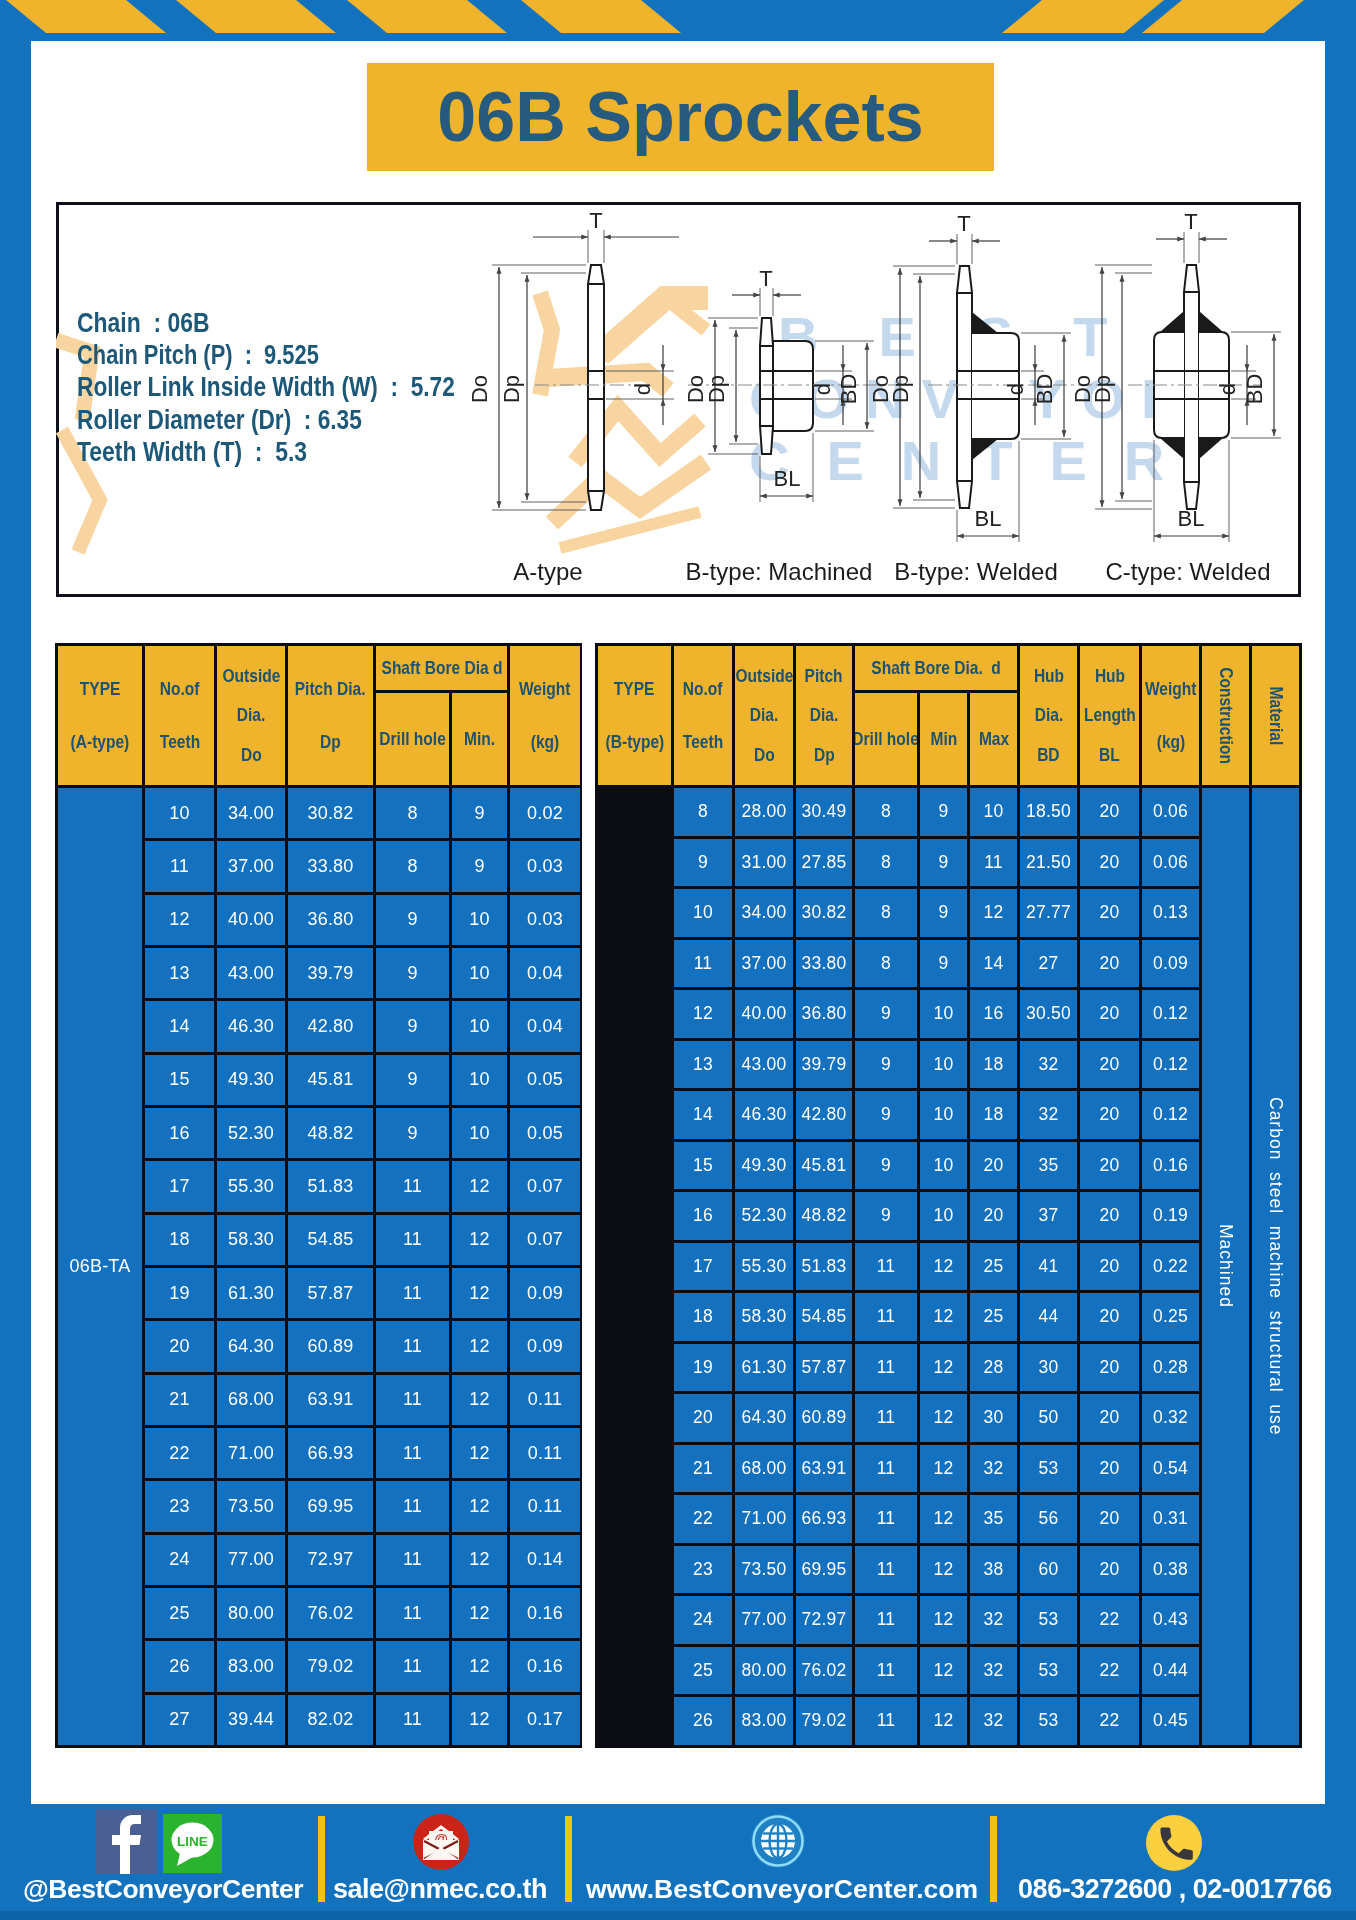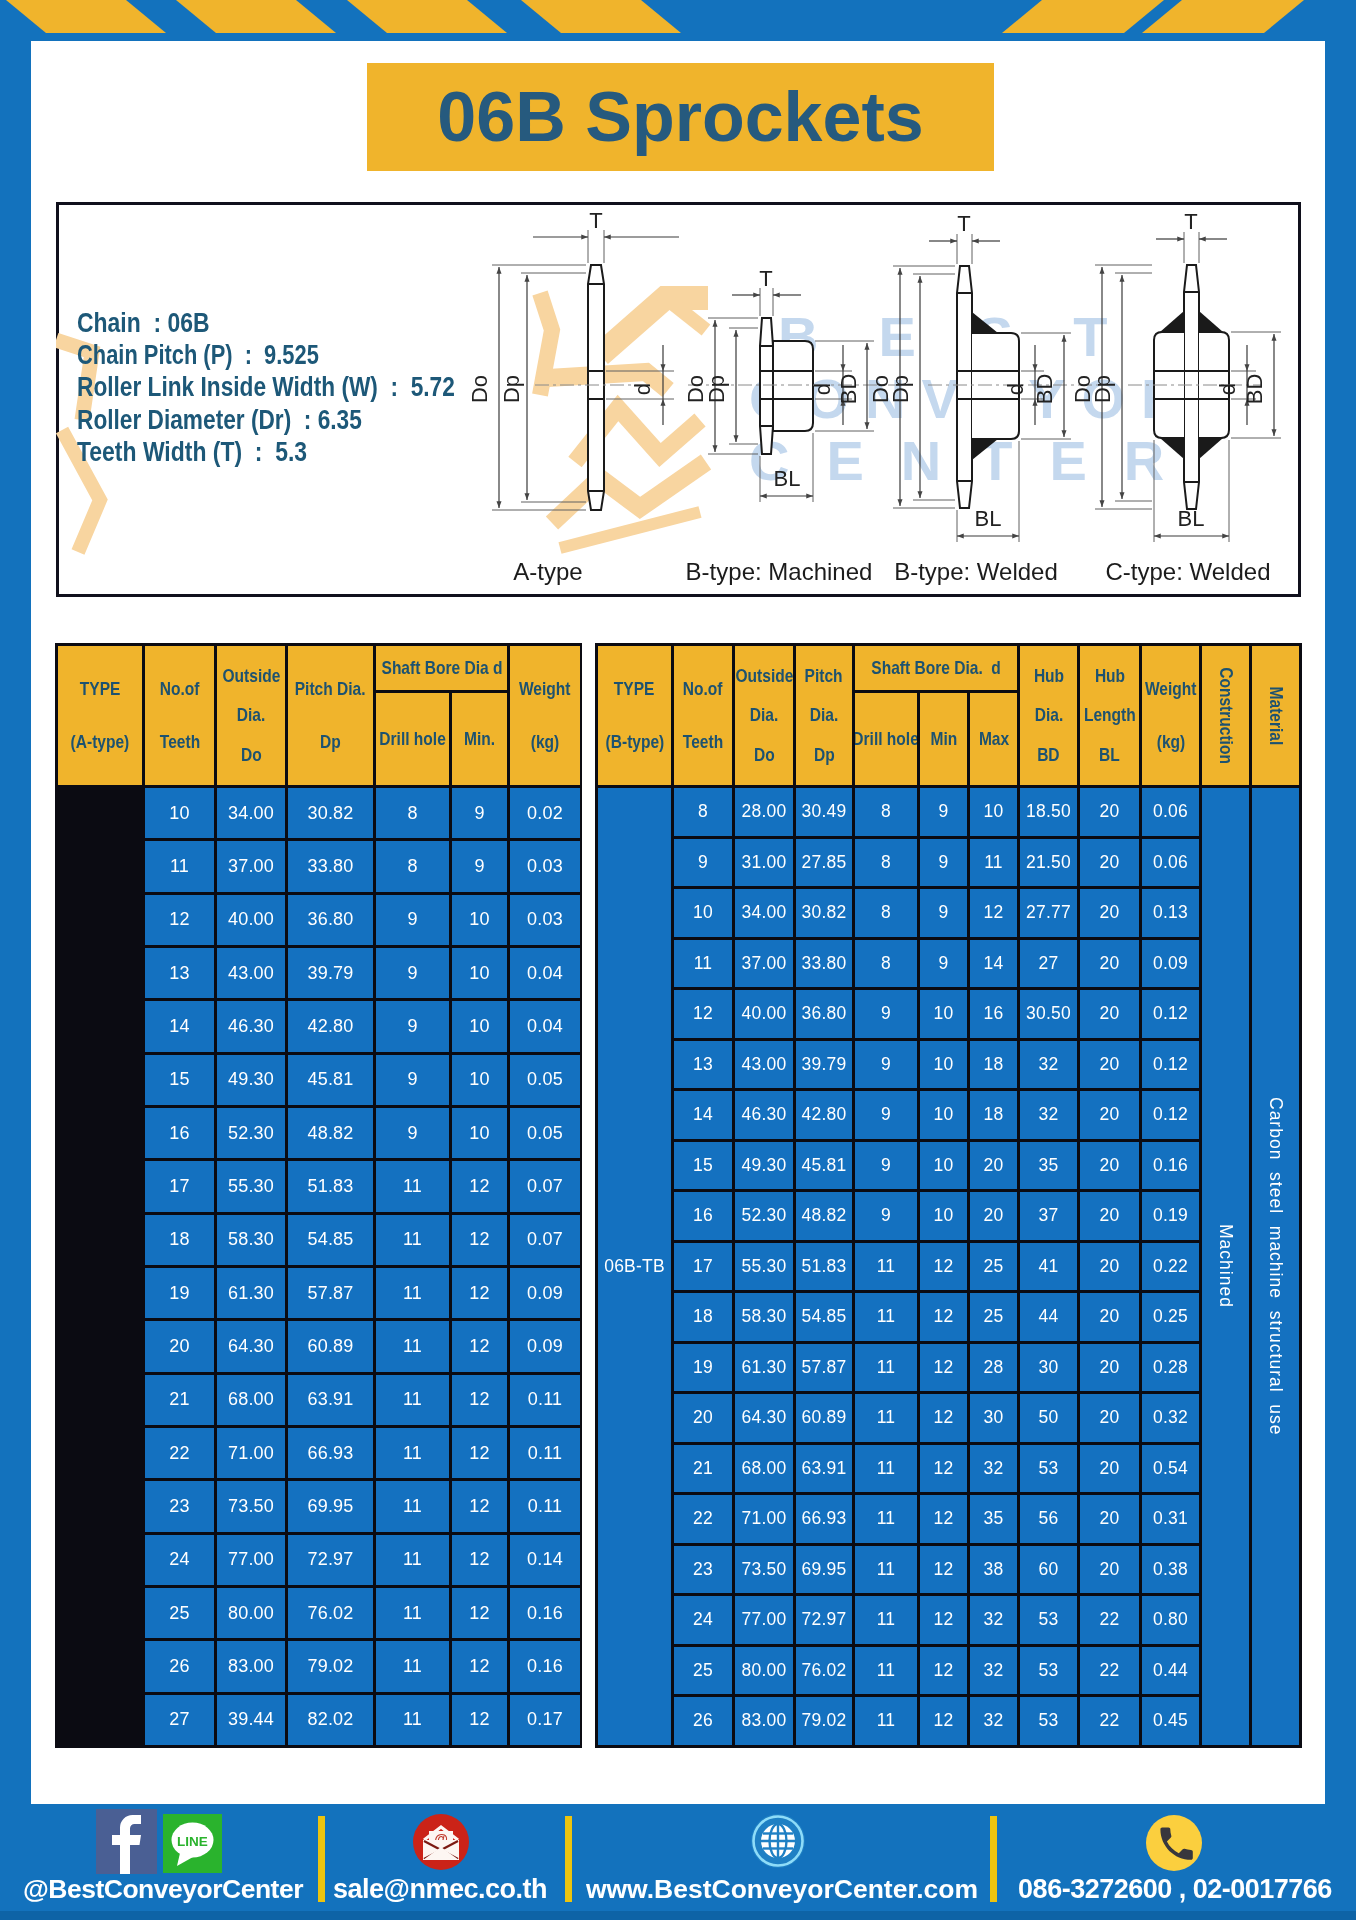--- a/index.html
+++ b/index.html
@@ -273,20 +273,21 @@
       <i class="l">Drill hole</i>
     </div>
   <div class="h" style="grid-area:2/6/3/7">
       <i class="l">Min.</i>
     </div>
   <div class="h" style="grid-area:1/7/3/8">
       <i class="l">Weight</i>
       <i class="l">(kg)</i>
     </div>
 
+  <div class="c" style="grid-area:3/1/21/2">06B-TA</div>
 
   <div class="c" style="grid-area:3/2/4/3">10</div>
   <div class="c" style="grid-area:3/3/4/4">34.00</div>
   <div class="c" style="grid-area:3/4/4/5">30.82</div>
   <div class="c" style="grid-area:3/5/4/6">8</div>
   <div class="c" style="grid-area:3/6/4/7">9</div>
   <div class="c" style="grid-area:3/7/4/8">0.02</div>
 
   <div class="c" style="grid-area:4/2/5/3">11</div>
   <div class="c" style="grid-area:4/3/5/4">37.00</div>
@@ -454,21 +455,20 @@
       <i class="l">Weight</i>
       <i class="l">(kg)</i>
     </div>
   <div class="h v" style="grid-area:1/11/3/12">
       <i class="lv">Construction</i>
     </div>
   <div class="h v" style="grid-area:1/12/3/13">
       <i class="lv">Material</i>
     </div>
 
-  <div class="c" style="grid-area:3/1/22/2">06B-TB</div>
 
   <div class="c" style="grid-area:3/2/4/3">8</div>
   <div class="c" style="grid-area:3/3/4/4">28.00</div>
   <div class="c" style="grid-area:3/4/4/5">30.49</div>
   <div class="c" style="grid-area:3/5/4/6">8</div>
   <div class="c" style="grid-area:3/6/4/7">9</div>
   <div class="c" style="grid-area:3/7/4/8">10</div>
   <div class="c" style="grid-area:3/8/4/9">18.50</div>
   <div class="c" style="grid-area:3/9/4/10">20</div>
   <div class="c" style="grid-area:3/10/4/11">0.06</div>
@@ -624,21 +624,21 @@
   <div class="c" style="grid-area:18/10/19/11">0.38</div>
 
   <div class="c" style="grid-area:19/2/20/3">24</div>
   <div class="c" style="grid-area:19/3/20/4">77.00</div>
   <div class="c" style="grid-area:19/4/20/5">72.97</div>
   <div class="c" style="grid-area:19/5/20/6">11</div>
   <div class="c" style="grid-area:19/6/20/7">12</div>
   <div class="c" style="grid-area:19/7/20/8">32</div>
   <div class="c" style="grid-area:19/8/20/9">53</div>
   <div class="c" style="grid-area:19/9/20/10">22</div>
-  <div class="c" style="grid-area:19/10/20/11">0.80</div>
+  <div class="c" style="grid-area:19/10/20/11">0.43</div>
 
   <div class="c" style="grid-area:20/2/21/3">25</div>
   <div class="c" style="grid-area:20/3/21/4">80.00</div>
   <div class="c" style="grid-area:20/4/21/5">76.02</div>
   <div class="c" style="grid-area:20/5/21/6">11</div>
   <div class="c" style="grid-area:20/6/21/7">12</div>
   <div class="c" style="grid-area:20/7/21/8">32</div>
   <div class="c" style="grid-area:20/8/21/9">53</div>
   <div class="c" style="grid-area:20/9/21/10">22</div>
   <div class="c" style="grid-area:20/10/21/11">0.44</div>

